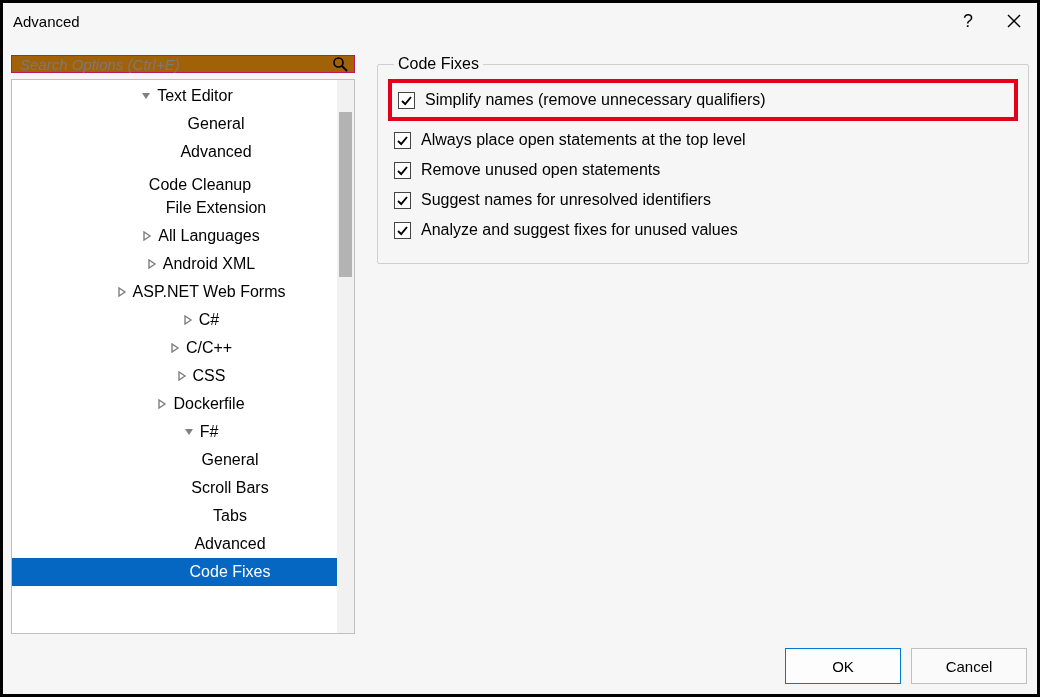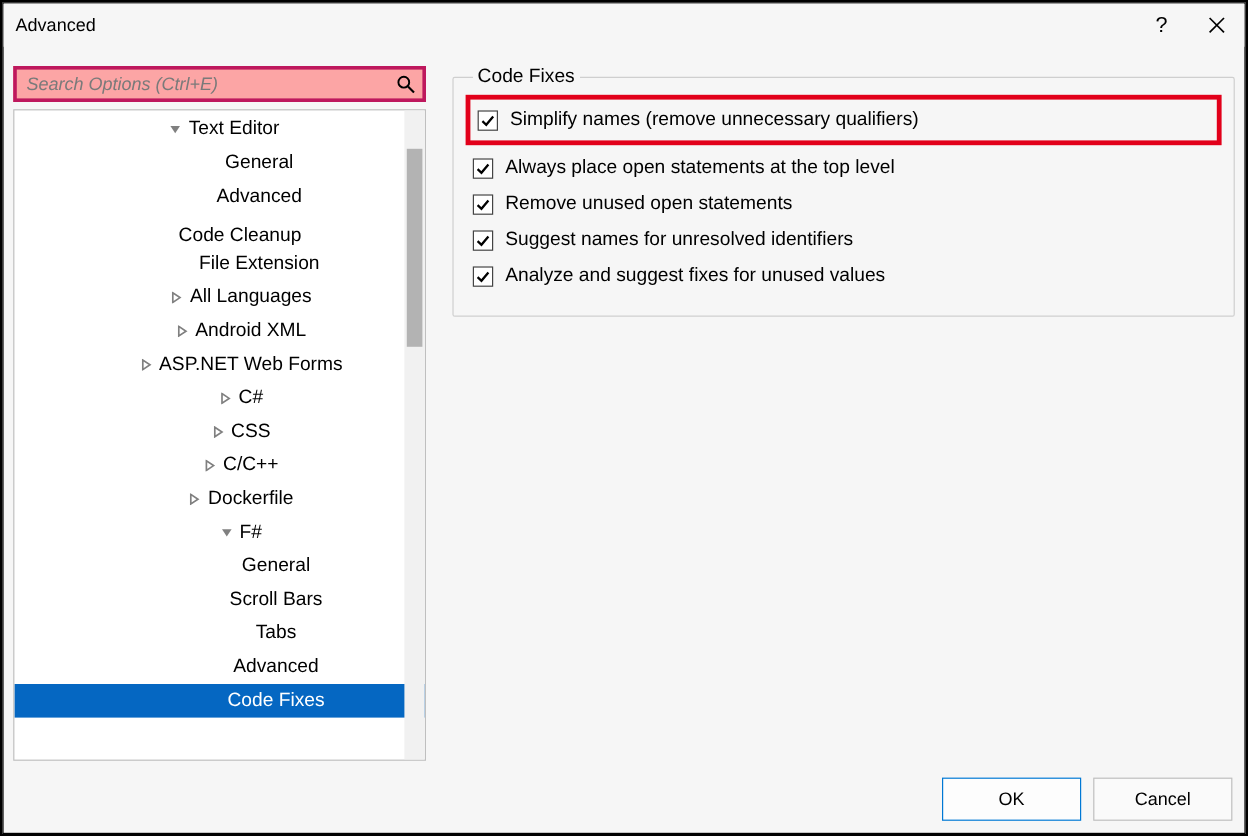--- a/index.html
+++ b/index.html
@@ -41,23 +41,23 @@
   .content {
     position: absolute;
     left: 8px; right: 8px; top: 52px; bottom: 60px;
     display: flex;
     gap: 22px;
   }
 
   .left-col { width: 344px; display: flex; flex-direction: column; }
   .search-box {
     position: relative;
-    border: 3px solid #be185d;
-    background: #fca5a5;
-    height: 30px;
+    border: 1px solid #be185d;
+    background: #a16207;
+    height: 18px;
     margin-bottom: 6px;
   }
   .search-box input {
     border: none; outline: none;
     width: 100%; height: 100%;
     padding: 0 30px 0 8px;
     font-size: 15px;
     font-family: inherit;
     color: #000;
     background: transparent;
@@ -256,29 +256,29 @@
                 </svg>
               </span>
               <span>C#</span>
             </div>
             <div class="tree-item" style="padding-left: 34px;">
               <span class="glyph">
                 <svg viewBox="0 0 10 10">
                   <path d="M2 1 L2 9 L8 5 Z" fill="none" stroke="currentColor" stroke-width="1.4"></path>
                 </svg>
               </span>
+              <span>C/C++</span>
+            </div>
+            <div class="tree-item" style="padding-left: 34px;">
+              <span class="glyph">
+                <svg viewBox="0 0 10 10">
+                  <path d="M2 1 L2 9 L8 5 Z" fill="none" stroke="currentColor" stroke-width="1.4"></path>
+                </svg>
+              </span>
               <span>CSS</span>
-            </div>
-            <div class="tree-item" style="padding-left: 34px;">
-              <span class="glyph">
-                <svg viewBox="0 0 10 10">
-                  <path d="M2 1 L2 9 L8 5 Z" fill="none" stroke="currentColor" stroke-width="1.4"></path>
-                </svg>
-              </span>
-              <span>C/C++</span>
             </div>
             <div class="tree-item" style="padding-left: 34px;">
               <span class="glyph">
                 <svg viewBox="0 0 10 10">
                   <path d="M2 1 L2 9 L8 5 Z" fill="none" stroke="currentColor" stroke-width="1.4"></path>
                 </svg>
               </span>
               <span>Dockerfile</span>
             </div>
             <div class="tree-item" style="padding-left: 34px;">

